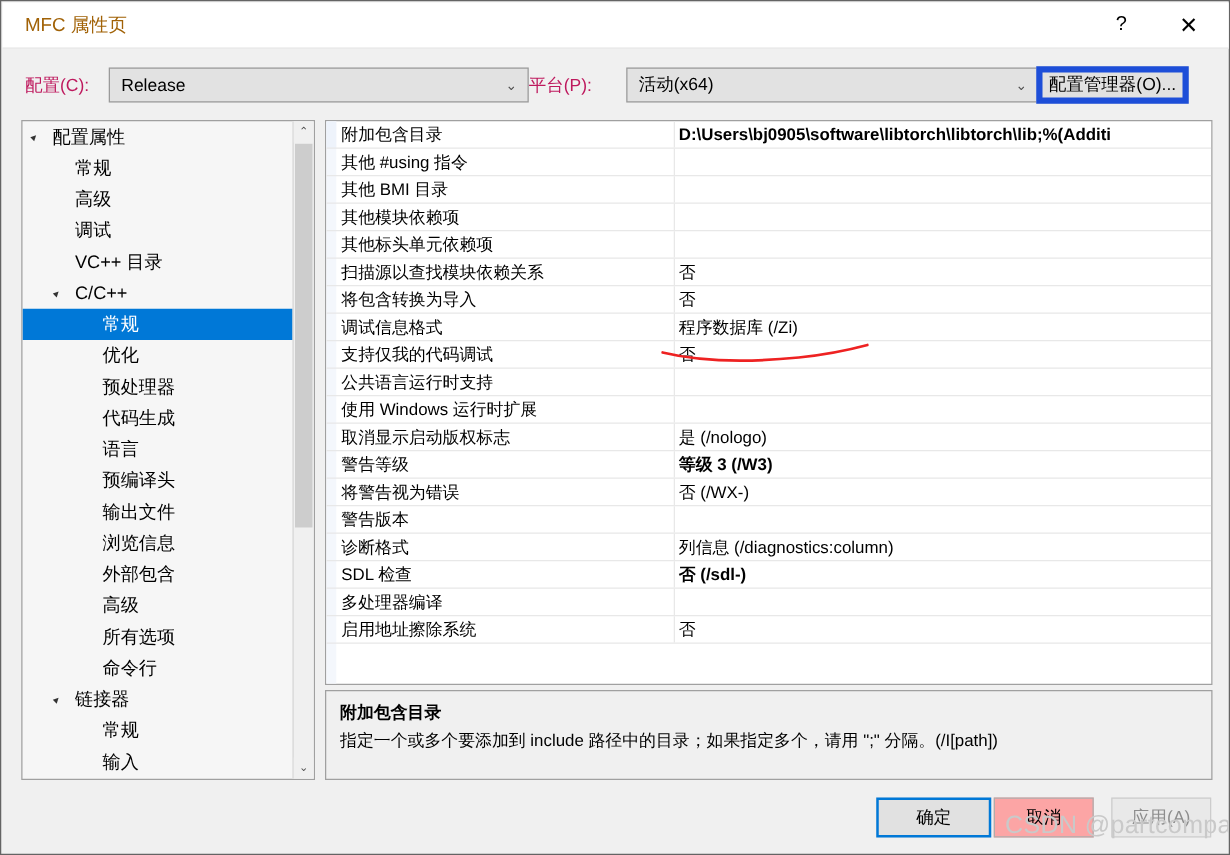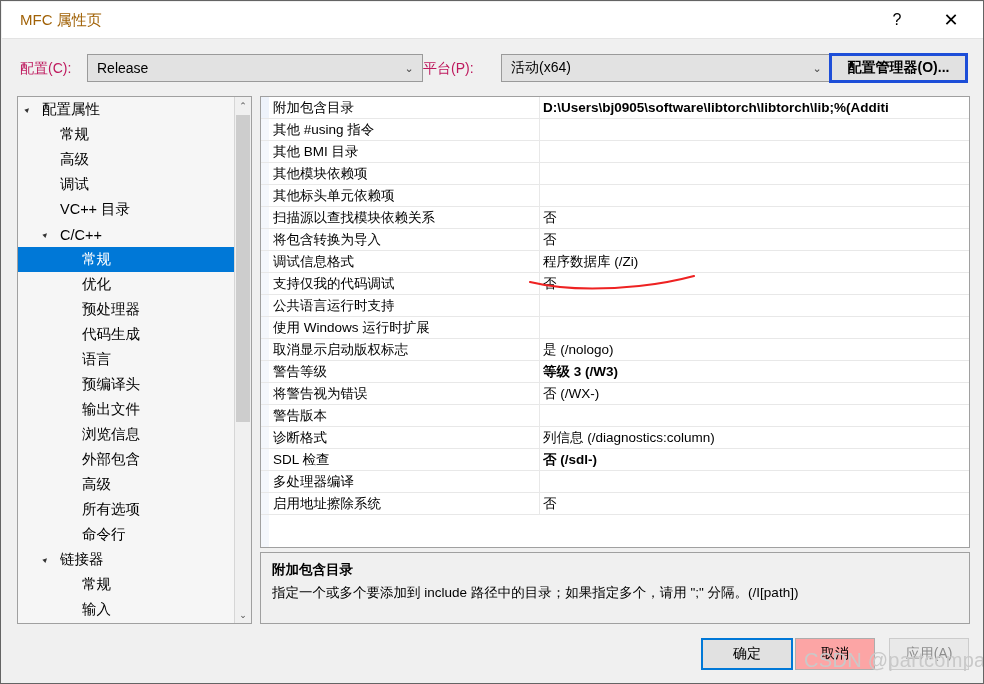--- a/index.html
+++ b/index.html
@@ -83,30 +83,29 @@
     text-align: center;
     font-size: 11px;
     color: #4a4a4a;
   }
   #config-combo { left: 86px; top: 53px; width: 336px; }
   #platform-combo { left: 488px; top: 53px; width: 330px; margin-left: 12px; }
 
   #config-manager-button {
     position: absolute;
     left: 828px; top: 52px;
-    width: 139px; height: 30px;
+    width: 122px; height: 30px;
     box-sizing: border-box;
     background: #e1e1e1;
-    border: 3px solid #1d4ed8;
+    border: 5px solid #1d4ed8;
     font-size: 14px;
     color: #000000;
     display: flex; align-items: center; justify-content: center;
     cursor: default;
     white-space: nowrap;
-    font-weight: bold;
   }
 
   
   #tree-panel {
     position: absolute;
     left: 16px; top: 95px;
     width: 235px; height: 528px;
     box-sizing: border-box;
     background: #f6f6f6;
     border: 1px solid #a0a0a0;

